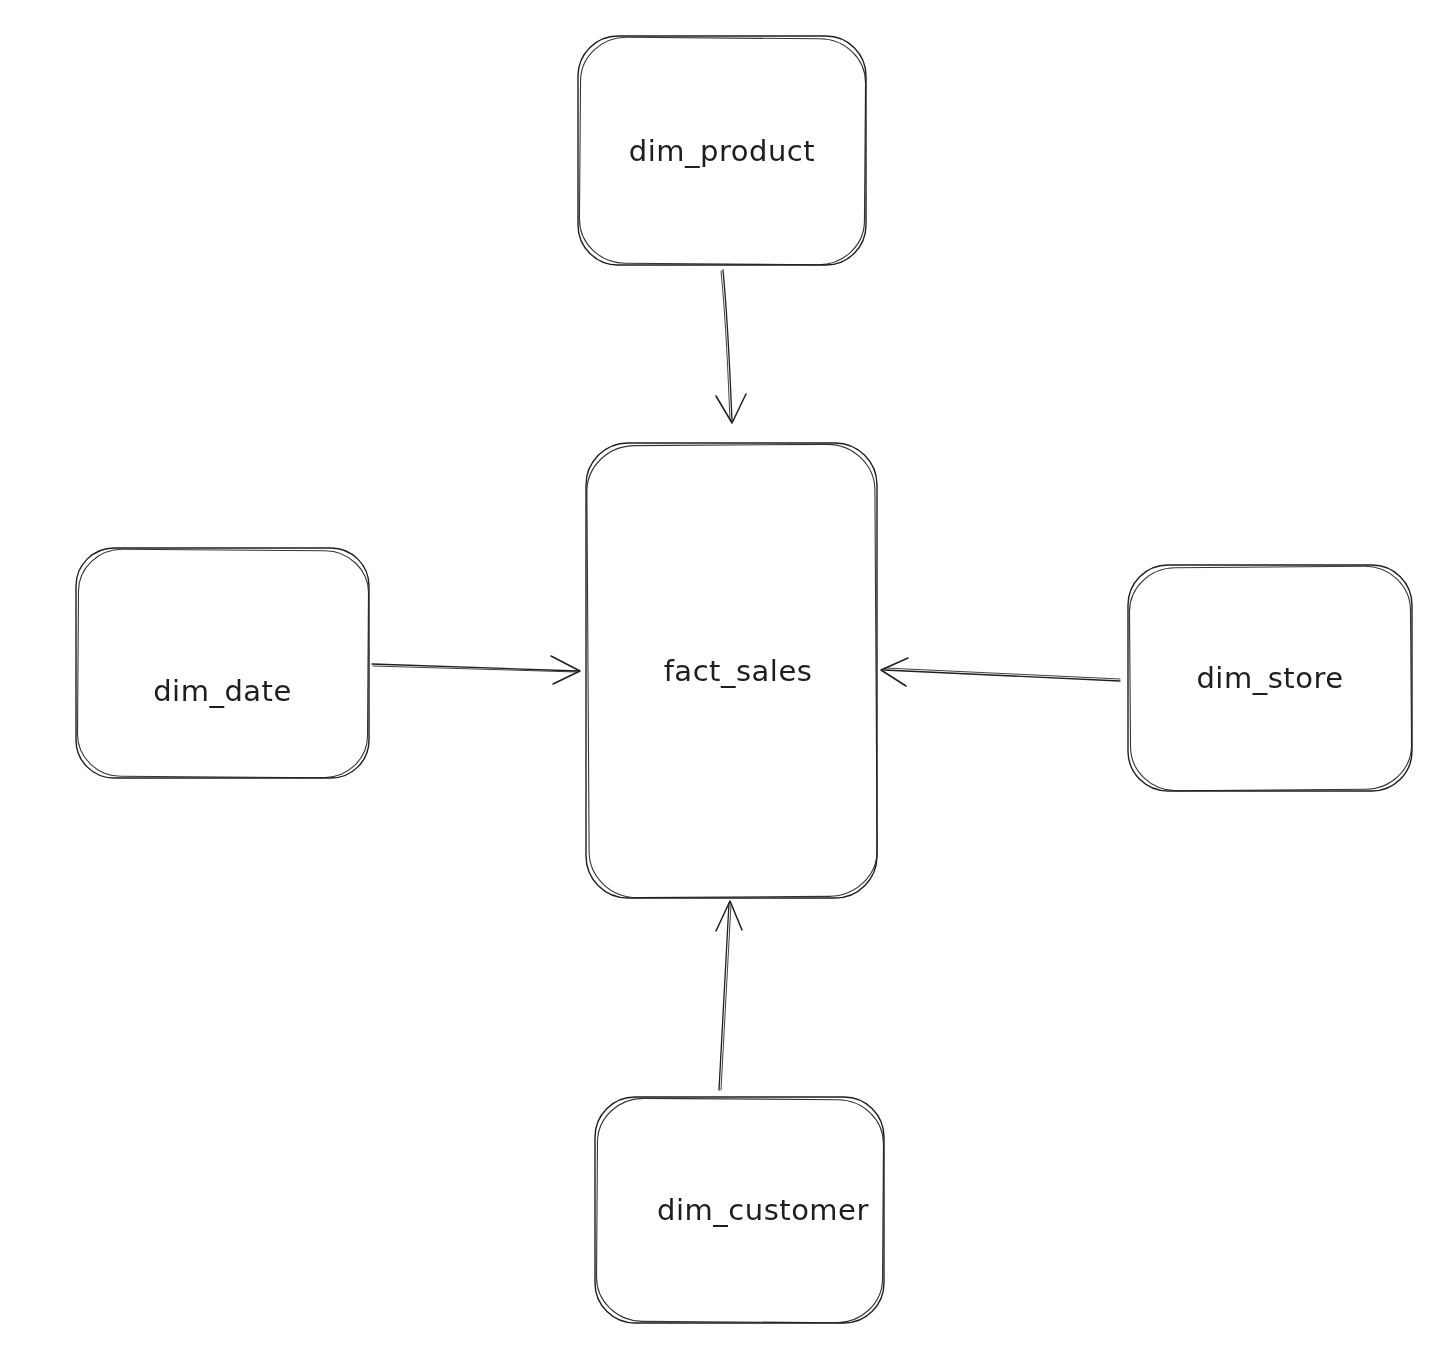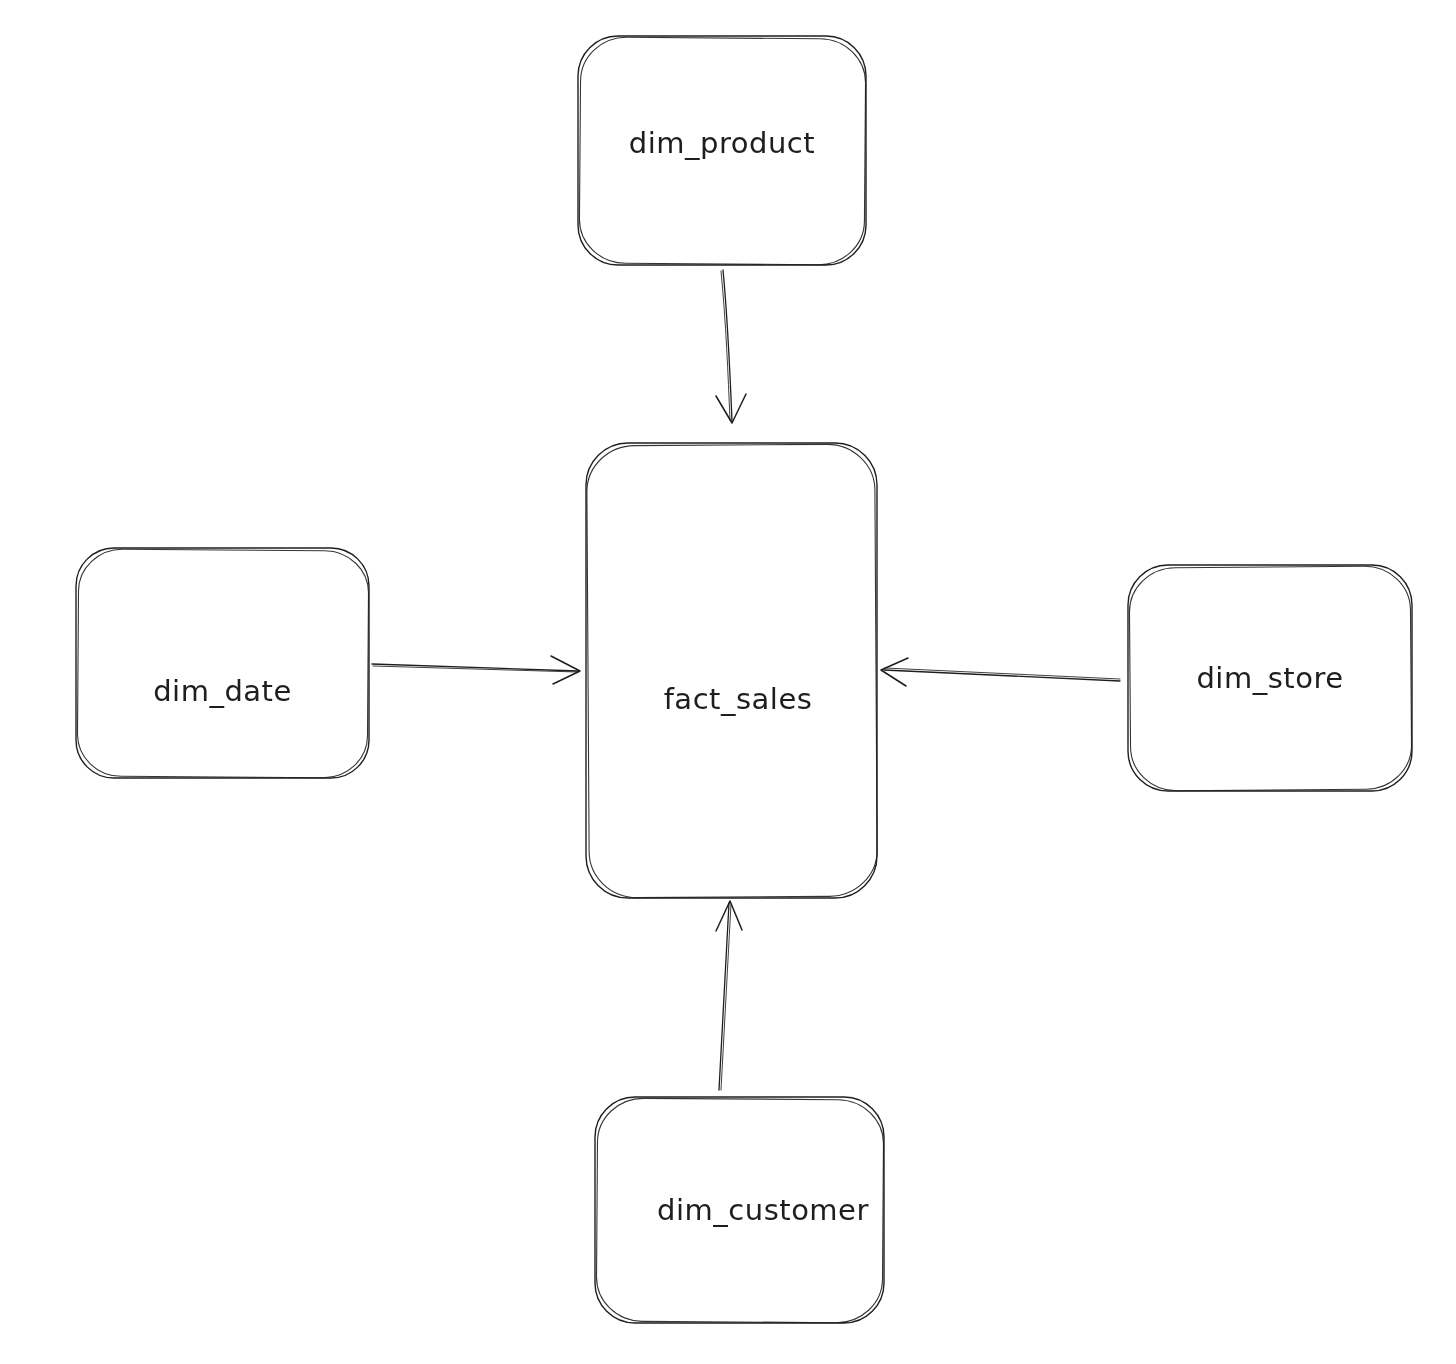--- a/index.html
+++ b/index.html
@@ -110,23 +110,23 @@
       <path class="edge-head" d="M908,658 L881,670 L906,686"></path>
     </g>
 
     <g>
       <path class="edge-line" d="M719,1090 L729,903"></path>
       <path class="edge-line ghost" d="M721,1090 L731,904"></path>
       <path class="edge-head" d="M716,931 L730,901 L742,930"></path>
     </g>
   </svg>
 
-  <div class="label" style="left:578px; top:28px; width:288px; height:229px;">dim_product</div>
+  <div class="label" style="left:578px; top:36px; width:288px; height:229px;">dim_product</div>
 
   <div class="label" style="left:76px; top:548px; width:293px; height:286px;">dim_date</div>
 
-  <div class="label" style="left:586px; top:443px; width:304px; height:455px;margin-top:28px;">fact_sales</div>
+  <div class="label" style="left:586px; top:443px; width:304px; height:455px;">fact_sales</div>
 
   <div class="label" style="left:1128px; top:565px; width:284px; height:226px;border-radius:29px;">dim_store</div>
 
   <div class="label" style="left:595px; top:1097px; width:336px; height:226px;">dim_customer</div>
 
 </div>
 
 </body></html>

